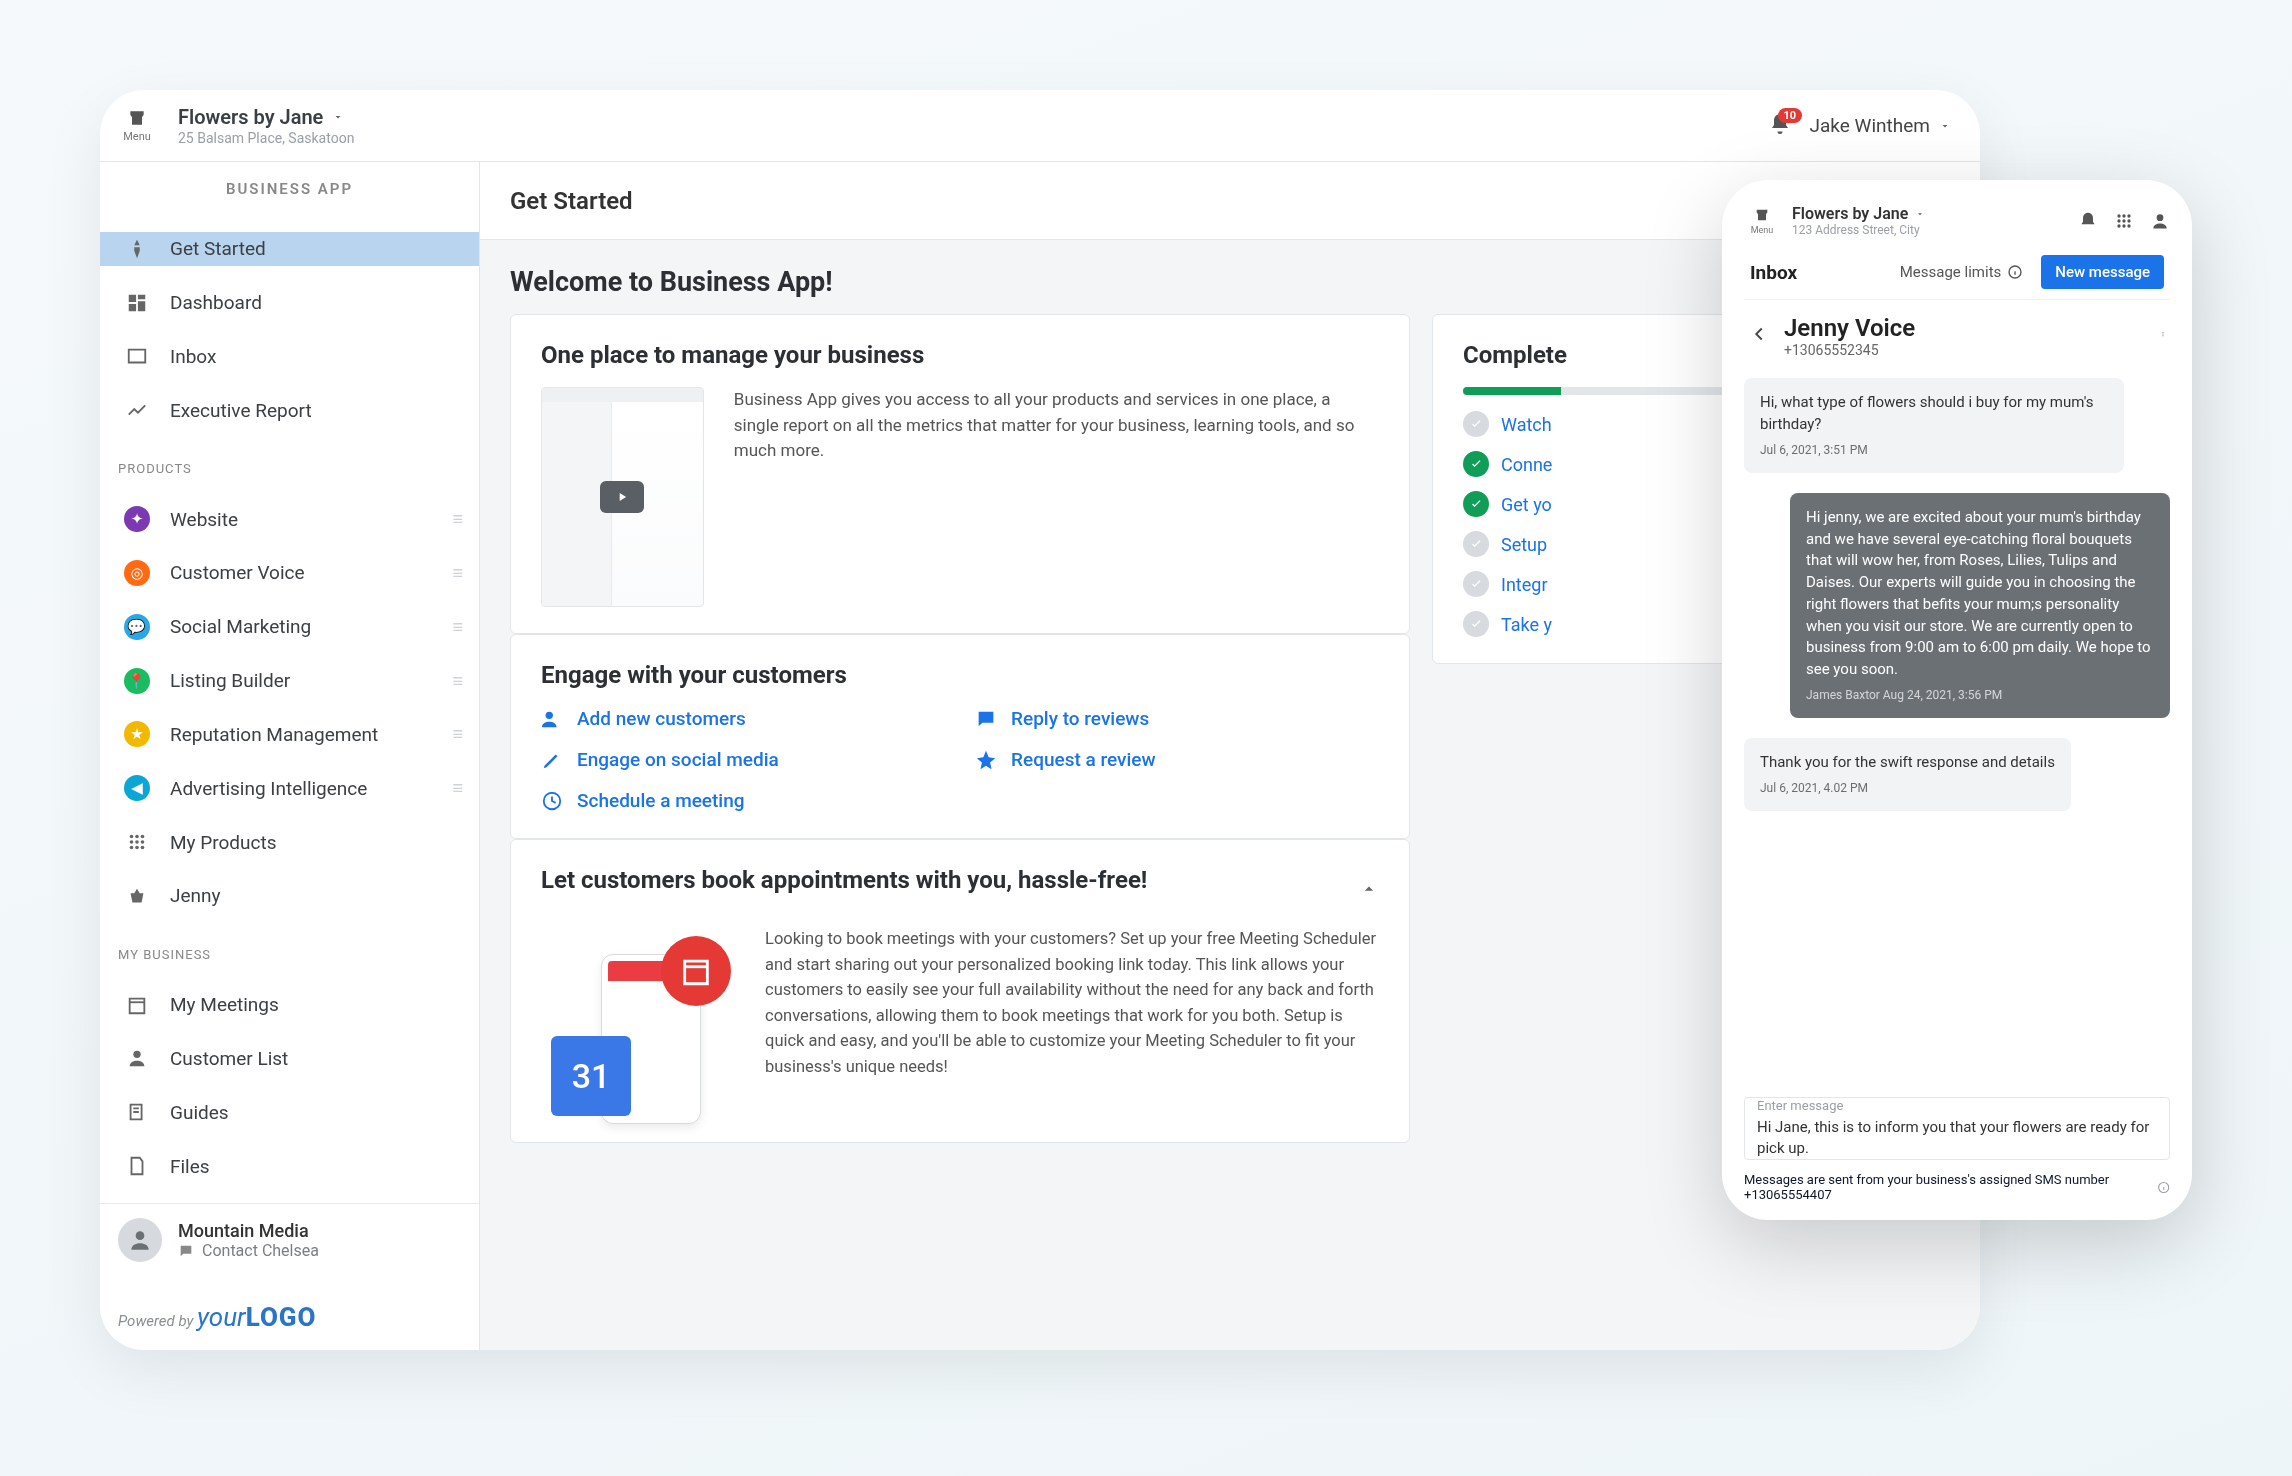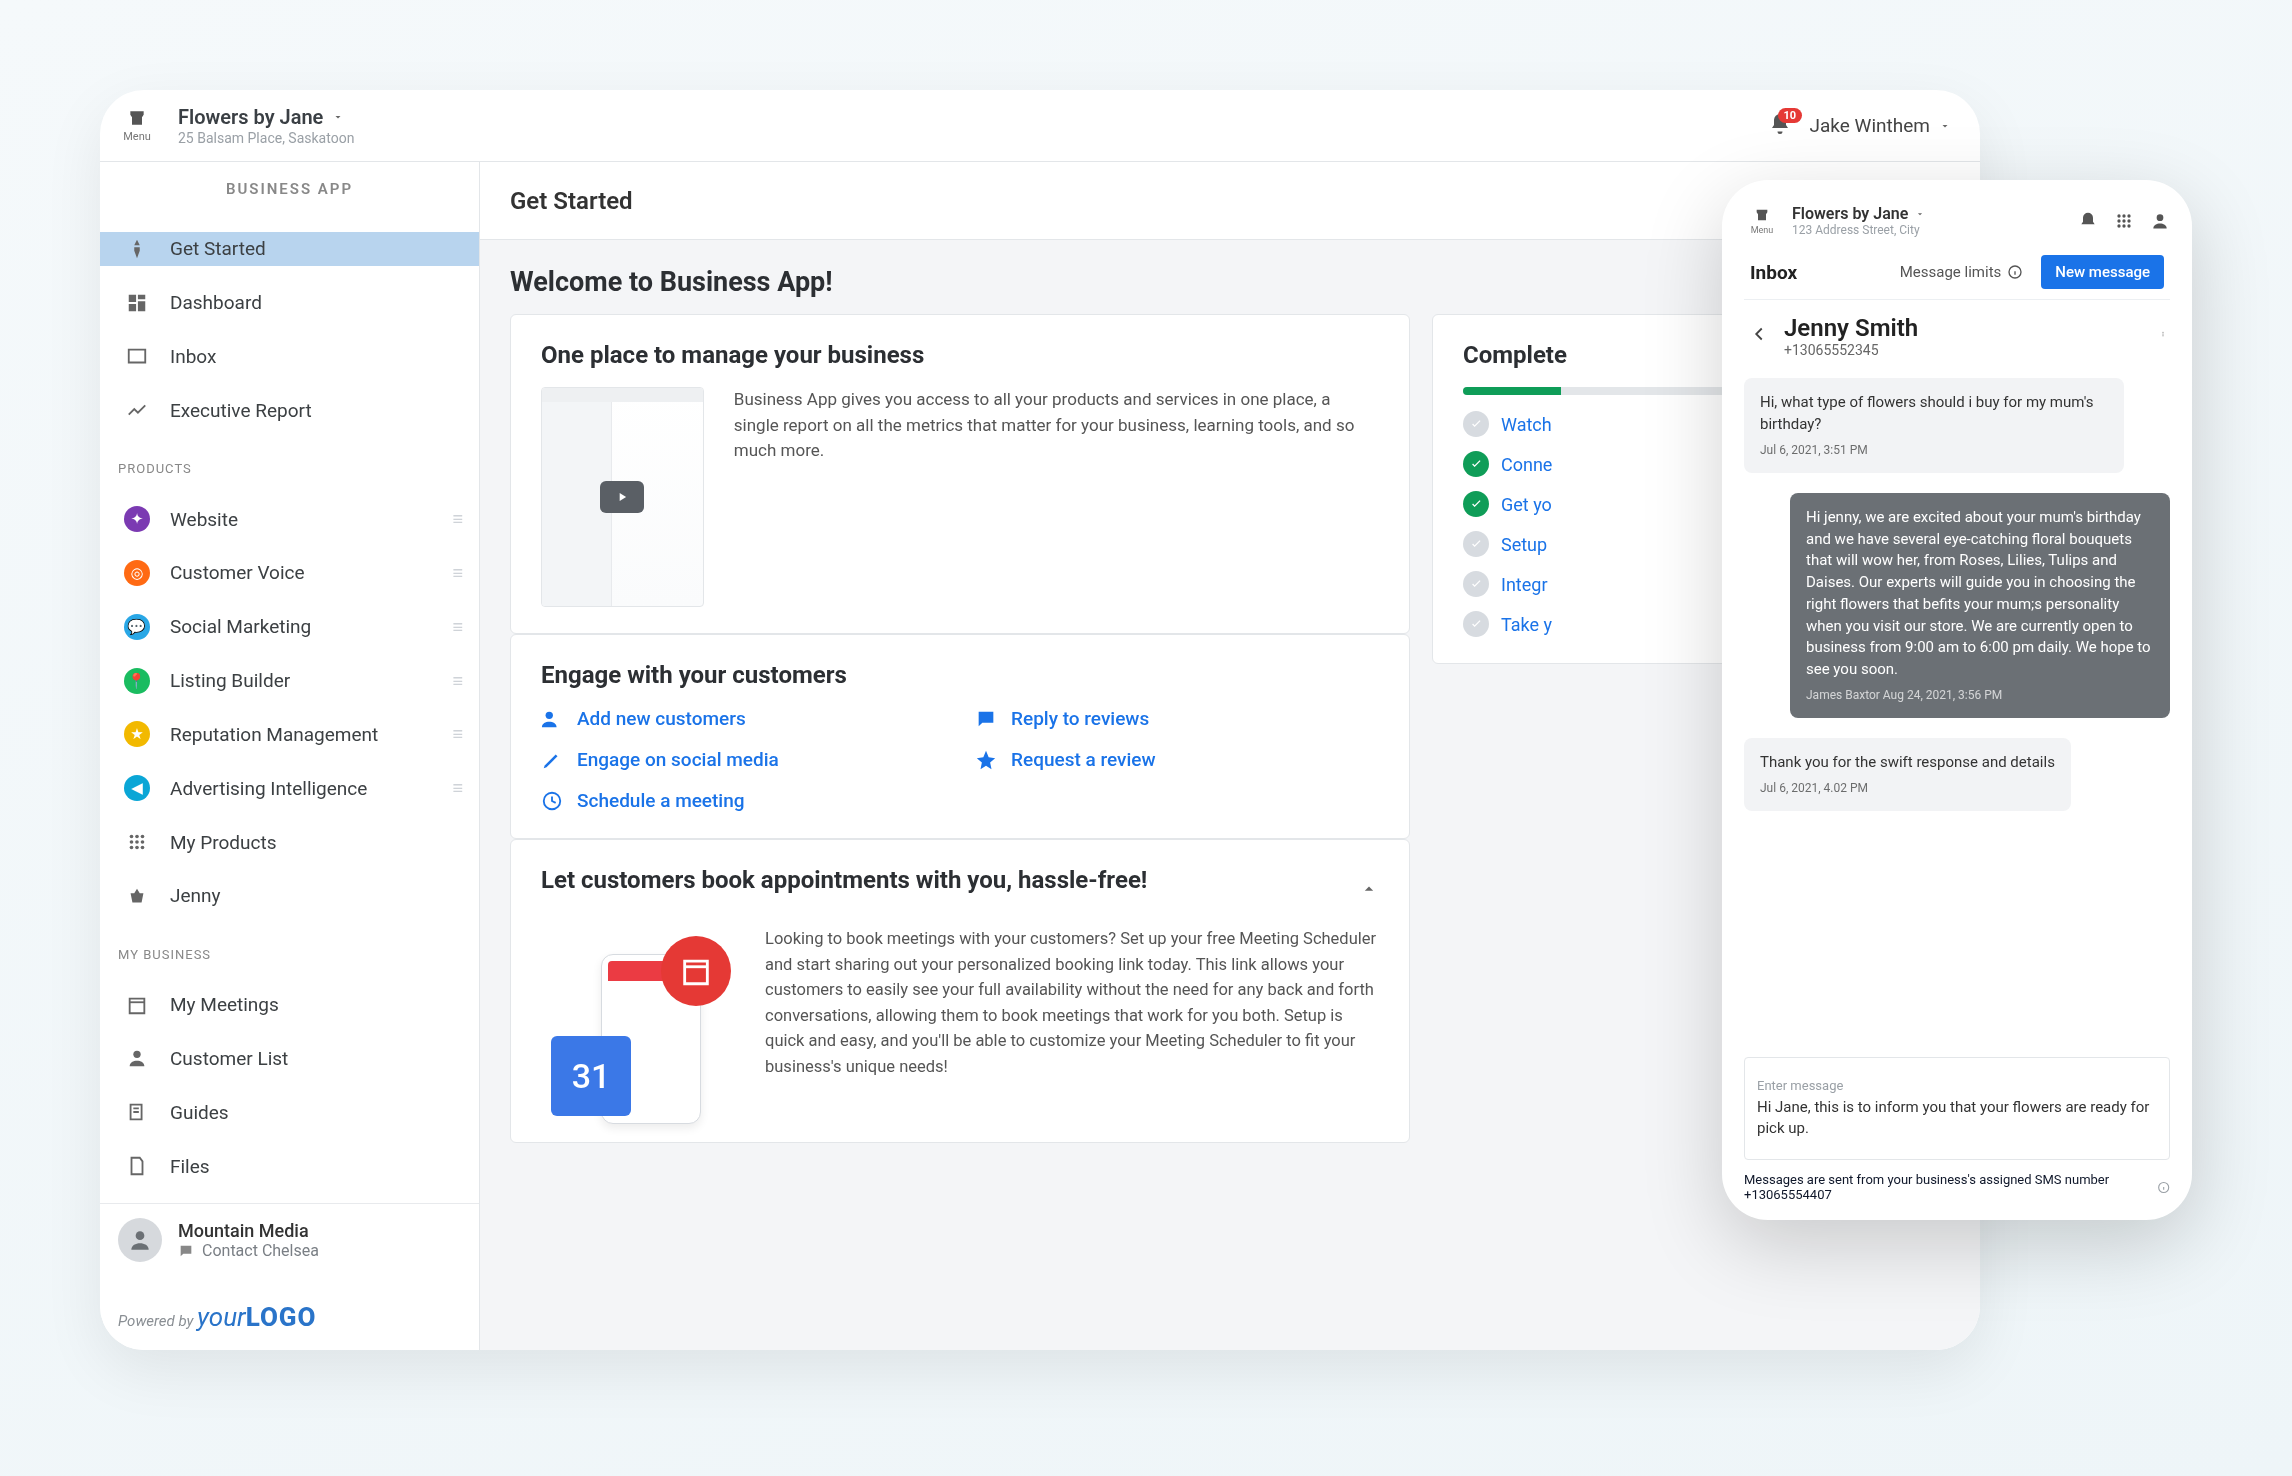--- a/index.html
+++ b/index.html
@@ -241,21 +241,21 @@
 .bubble {
   max-width: 380px;
   border-radius: 8px;
   padding: 14px 16px;
   font-size: 15px; line-height:1.45;
 }
 .bubble.in { background:#f2f3f5; color:#333; align-self:flex-start; }
 .bubble.out { background:#6b7075; color:#fff; align-self:flex-end; }
 .bubble .meta { font-size:12px; opacity:0.7; margin-top:6px; }
 .compose {
-  border:1px solid #e3e6e9; border-radius:4px; padding:20px 12px; margin-top:8px;
+  border:1px solid #e3e6e9; border-radius:4px; padding:0 12px; margin-top:8px;
 }
 .compose .ph-placeholder { font-size:13px; color:#9aa0a6; }
 .compose .val { font-size:15px; color:#333; margin-top:4px; line-height:1.4; }
 .sms-foot { font-size:13px; color:#0f172a; margin-top:12px; display:flex; align-items:center; gap:6px; }
 .sms-foot svg { width:15px; height:15px; fill:#9aa0a6; }
 </style>
 </head>
 <body>
 
 <div class="desktop">
@@ -660,21 +660,21 @@
         </svg>
     </span>
     <span class="btn">New message</span>
   </div>
 
   <div class="contact">
     <span class="back"><svg viewBox="0 0 24 24">
           <path d="M15 6l-6 6 6 6" fill="none" stroke="#444" stroke-width="2"></path>
         </svg></span>
     <div class="mid">
-      <div class="nm">Jenny Smith</div>
+      <div class="nm">Jenny Voice</div>
       <div class="ph">+13065552345</div>
     </div>
     <span class="more"><svg viewBox="0 0 24 24">
           <circle cx="12" cy="5" r="2"></circle>
           <circle cx="12" cy="12" r="2"></circle>
           <circle cx="12" cy="19" r="2"></circle>
         </svg></span>
   </div>
 
   <div class="thread">

